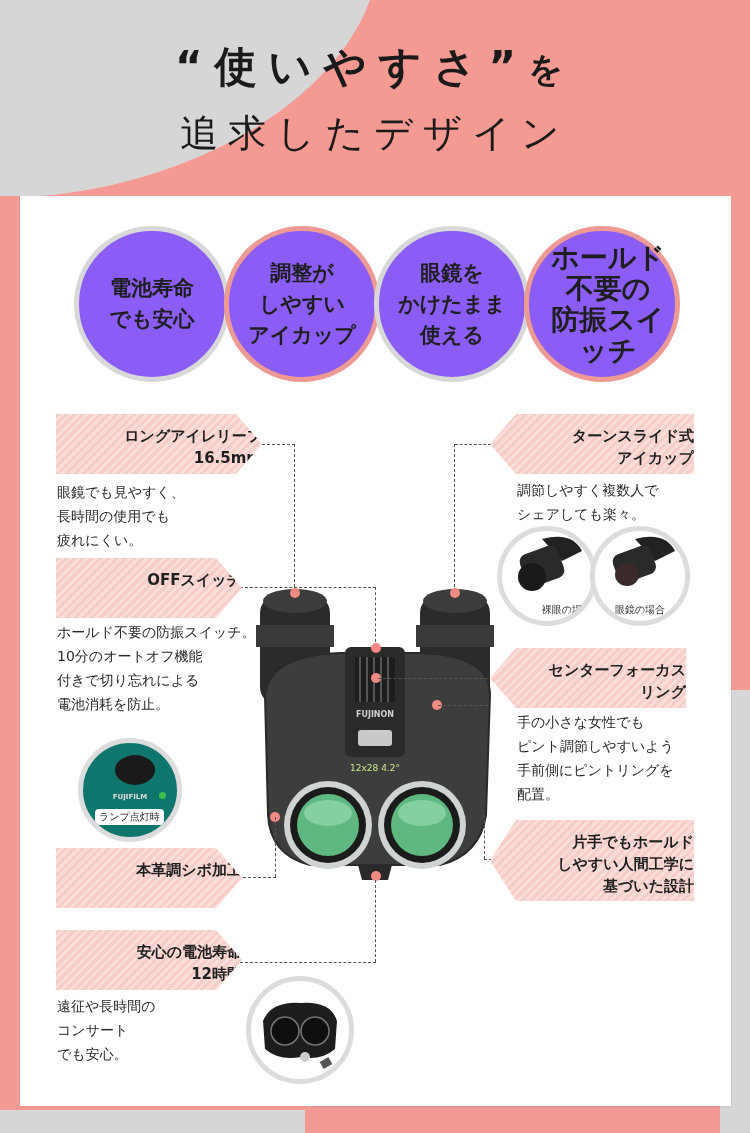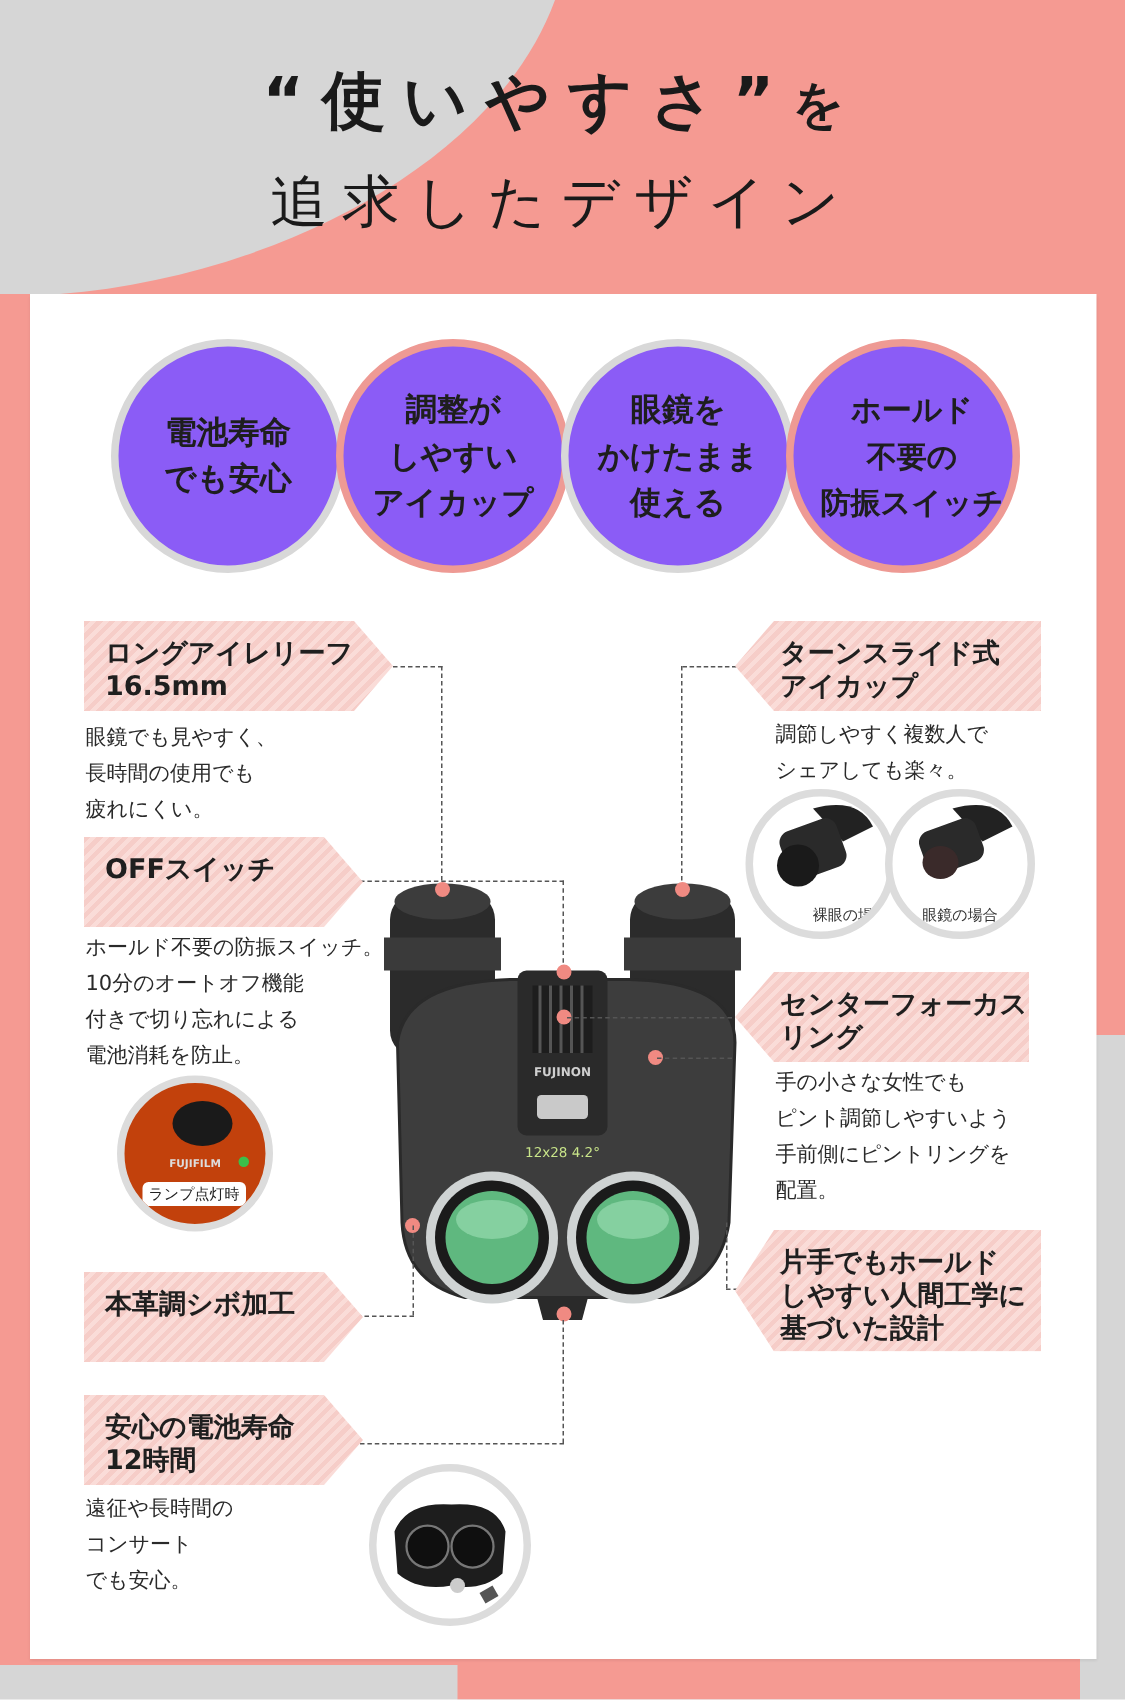--- a/index.html
+++ b/index.html
@@ -6,22 +6,22 @@
   html,body{width:750px;height:1133px;overflow:hidden;}
   body{position:relative;background:#d6d6d6;font-family:"DejaVu Sans","Liberation Sans",sans-serif;color:#222;}
   .bg-pink{position:absolute;left:0;top:0;width:750px;height:1133px;}
   .title{position:absolute;left:0;top:38px;width:750px;text-align:center;font-weight:bold;color:#1a1a1a;}
   .title .l1{font-size:42px;letter-spacing:12px;line-height:58px;}
   .title .l1 small{font-size:34px;}
   .title .l2{font-size:38px;letter-spacing:10px;line-height:70px;font-weight:normal;}
   .card{position:absolute;left:20px;top:196px;width:711px;height:910px;background:#fff;box-shadow:0 1px 2px rgba(0,0,0,0.08);}
   .circle{position:absolute;top:226px;width:156px;height:156px;border-radius:50%;border:5px solid #d8d8d8;background:#8b5cf6;display:flex;align-items:center;justify-content:center;text-align:center;font-weight:bold;font-size:21px;line-height:31px;color:#1e1e1e;}
   .circle.pink{border-color:#ee9a94;}
-  .tag{position:absolute;height:60px;font-weight:bold;font-size:18px;line-height:22px;color:#1f1f1f;padding:11px 0 0 14px;
-    background:repeating-linear-gradient(135deg,#f6cdc8 0px,#f6cdc8 3px,#fadcd8 3px,#fadcd8 6px);}
+  .tag{position:absolute;height:60px;font-weight:bold;font-size:15px;line-height:22px;color:#1f1f1f;padding:11px 0 0 14px;
+    background:repeating-linear-gradient(135deg,#f6cdc8 0px,#f6cdc8 3px,#fadcd8 3px,#fadcd8 6px);text-align:right;}
   .tag.left{clip-path:polygon(0 0,calc(100% - 26px) 0,100% 50%,calc(100% - 26px) 100%,0 100%);}
   .tag.right{clip-path:polygon(26px 0,100% 0,100% 100%,26px 100%,0 50%);padding-left:30px;}
   .desc{position:absolute;font-size:14px;line-height:24px;color:#2a2a2a;white-space:pre-line;}
   .dline{position:absolute;border-color:#555;border-style:dashed;border-width:0;}
   .dot{position:absolute;width:10px;height:10px;border-radius:50%;background:#f08a82;}
   .photo{position:absolute;border-radius:50%;border:5px solid #dcdcdc;overflow:hidden;background:#fff;}
   .cap{position:absolute;font-size:10px;color:#333;text-align:center;width:100%;}
 </style>
 </head>
 <body>
@@ -51,21 +51,21 @@
     </div>
 </div>
 <div class="circle" style="left:374px;">
   <div>
       <div>眼鏡を</div>
       <div>かけたまま</div>
       <div>使える</div>
     </div>
 </div>
 <div class="circle pink" style="left:524px;">
-  <div style="font-size:20px;margin-left:12px;">
+  <div style="font-size:28px;margin-left:12px;">
       <div>ホールド</div>
       <div>不要の</div>
       <div>防振スイッチ</div>
     </div>
 </div>
 
 <svg style="position:absolute;left:250px;top:585px;" width="260" height="310" viewBox="0 0 260 310">
 
   <rect x="10" y="10" width="70" height="110" rx="18" fill="#2b2b2b"></rect>
   <rect x="6" y="40" width="78" height="22" fill="#3a3a3a"></rect>
@@ -138,21 +138,21 @@
 疲れにくい。</div>
 
 <div class="tag left" style="left:56px;top:558px;width:186px;">
     <div>OFFスイッチ</div>
 </div>
 <div class="desc" style="left:57px;top:620px;">ホールド不要の防振スイッチ。
 10分のオートオフ機能
 付きで切り忘れによる
 電池消耗を防止。</div>
 
-<div class="photo" style="left:78px;top:717px;width:104px;height:104px;background:#c2410c;">
+<div class="photo" style="left:78px;top:738px;width:104px;height:104px;background:#0f766e;">
   <div style="position:absolute;left:32px;top:12px;width:40px;height:30px;border-radius:50%;background:#1a1a1a;"></div>
   <div style="position:absolute;left:0;top:50px;width:100%;text-align:center;font-size:7px;color:#ddd;font-weight:bold;">FUJIFILM</div>
   <div style="position:absolute;left:76px;top:49px;width:7px;height:7px;border-radius:50%;background:#3cbe4a;"></div>
   <div style="position:absolute;left:12px;top:66px;padding:1px 4px;background:#fff;border-radius:4px;font-size:10px;color:#222;">ランプ点灯時</div>
 </div>
 
 <div class="tag left" style="left:56px;top:848px;width:186px;">
     <div>本革調シボ加工</div>
 </div>
 

